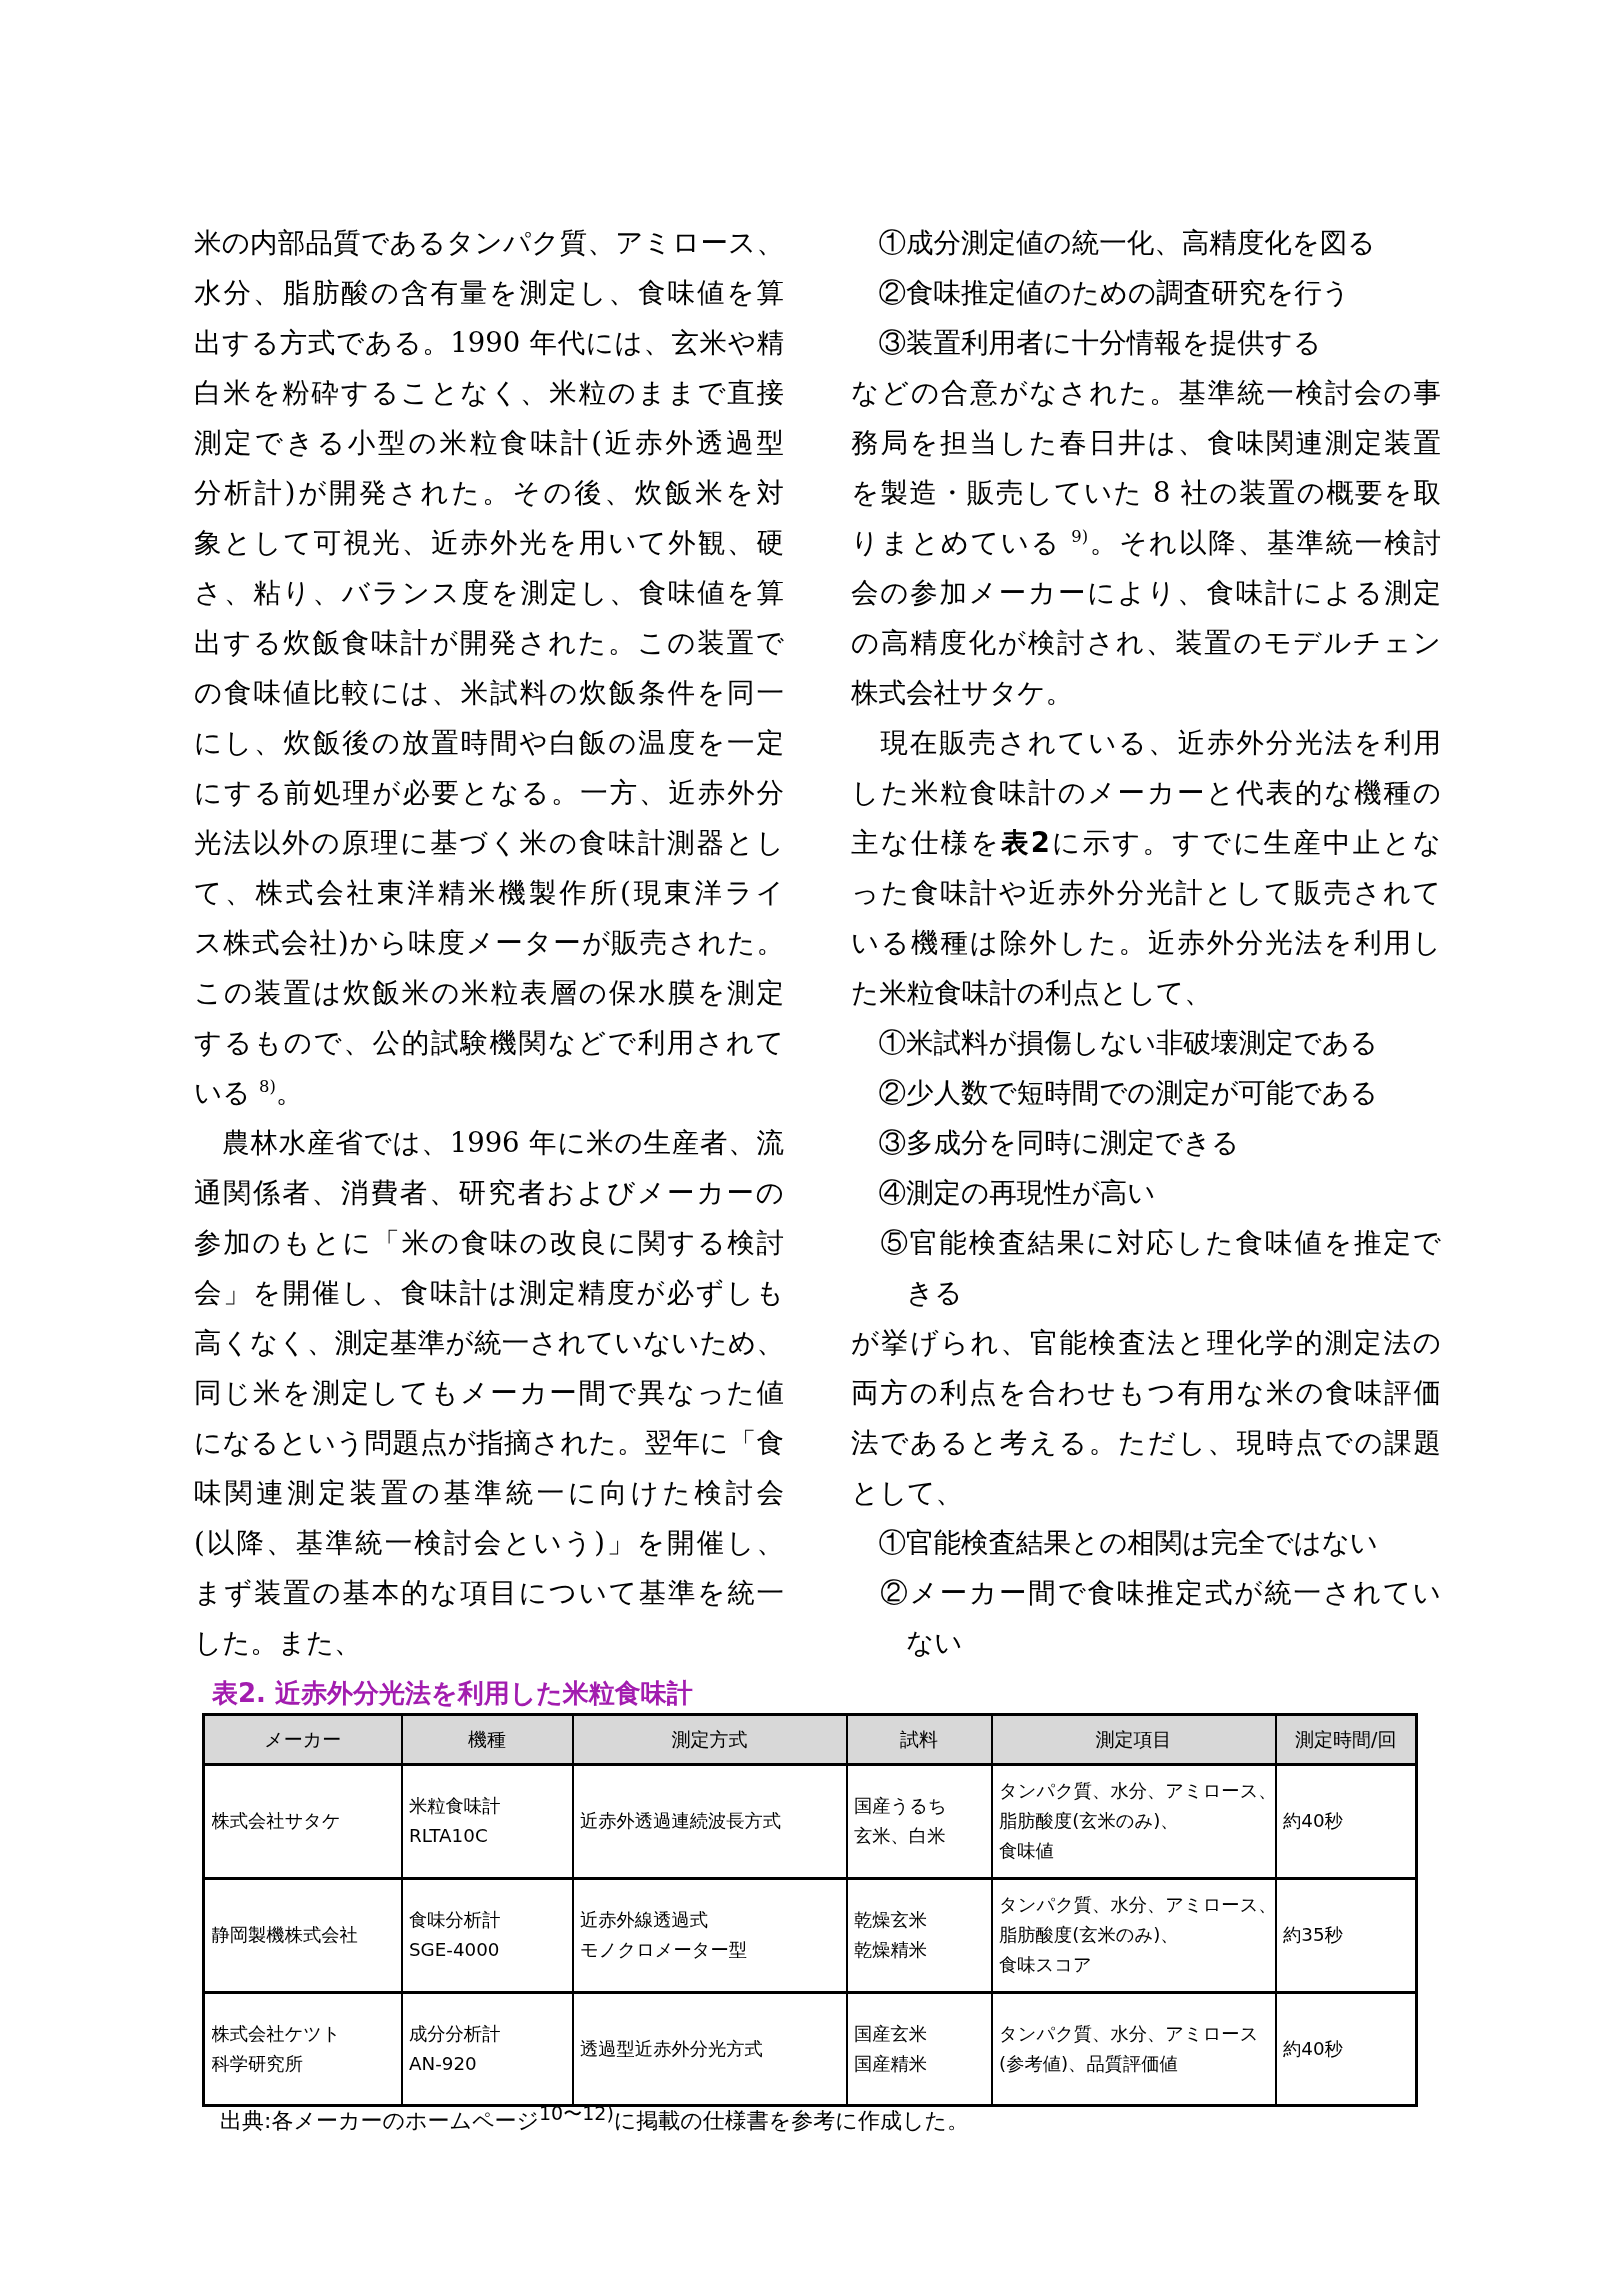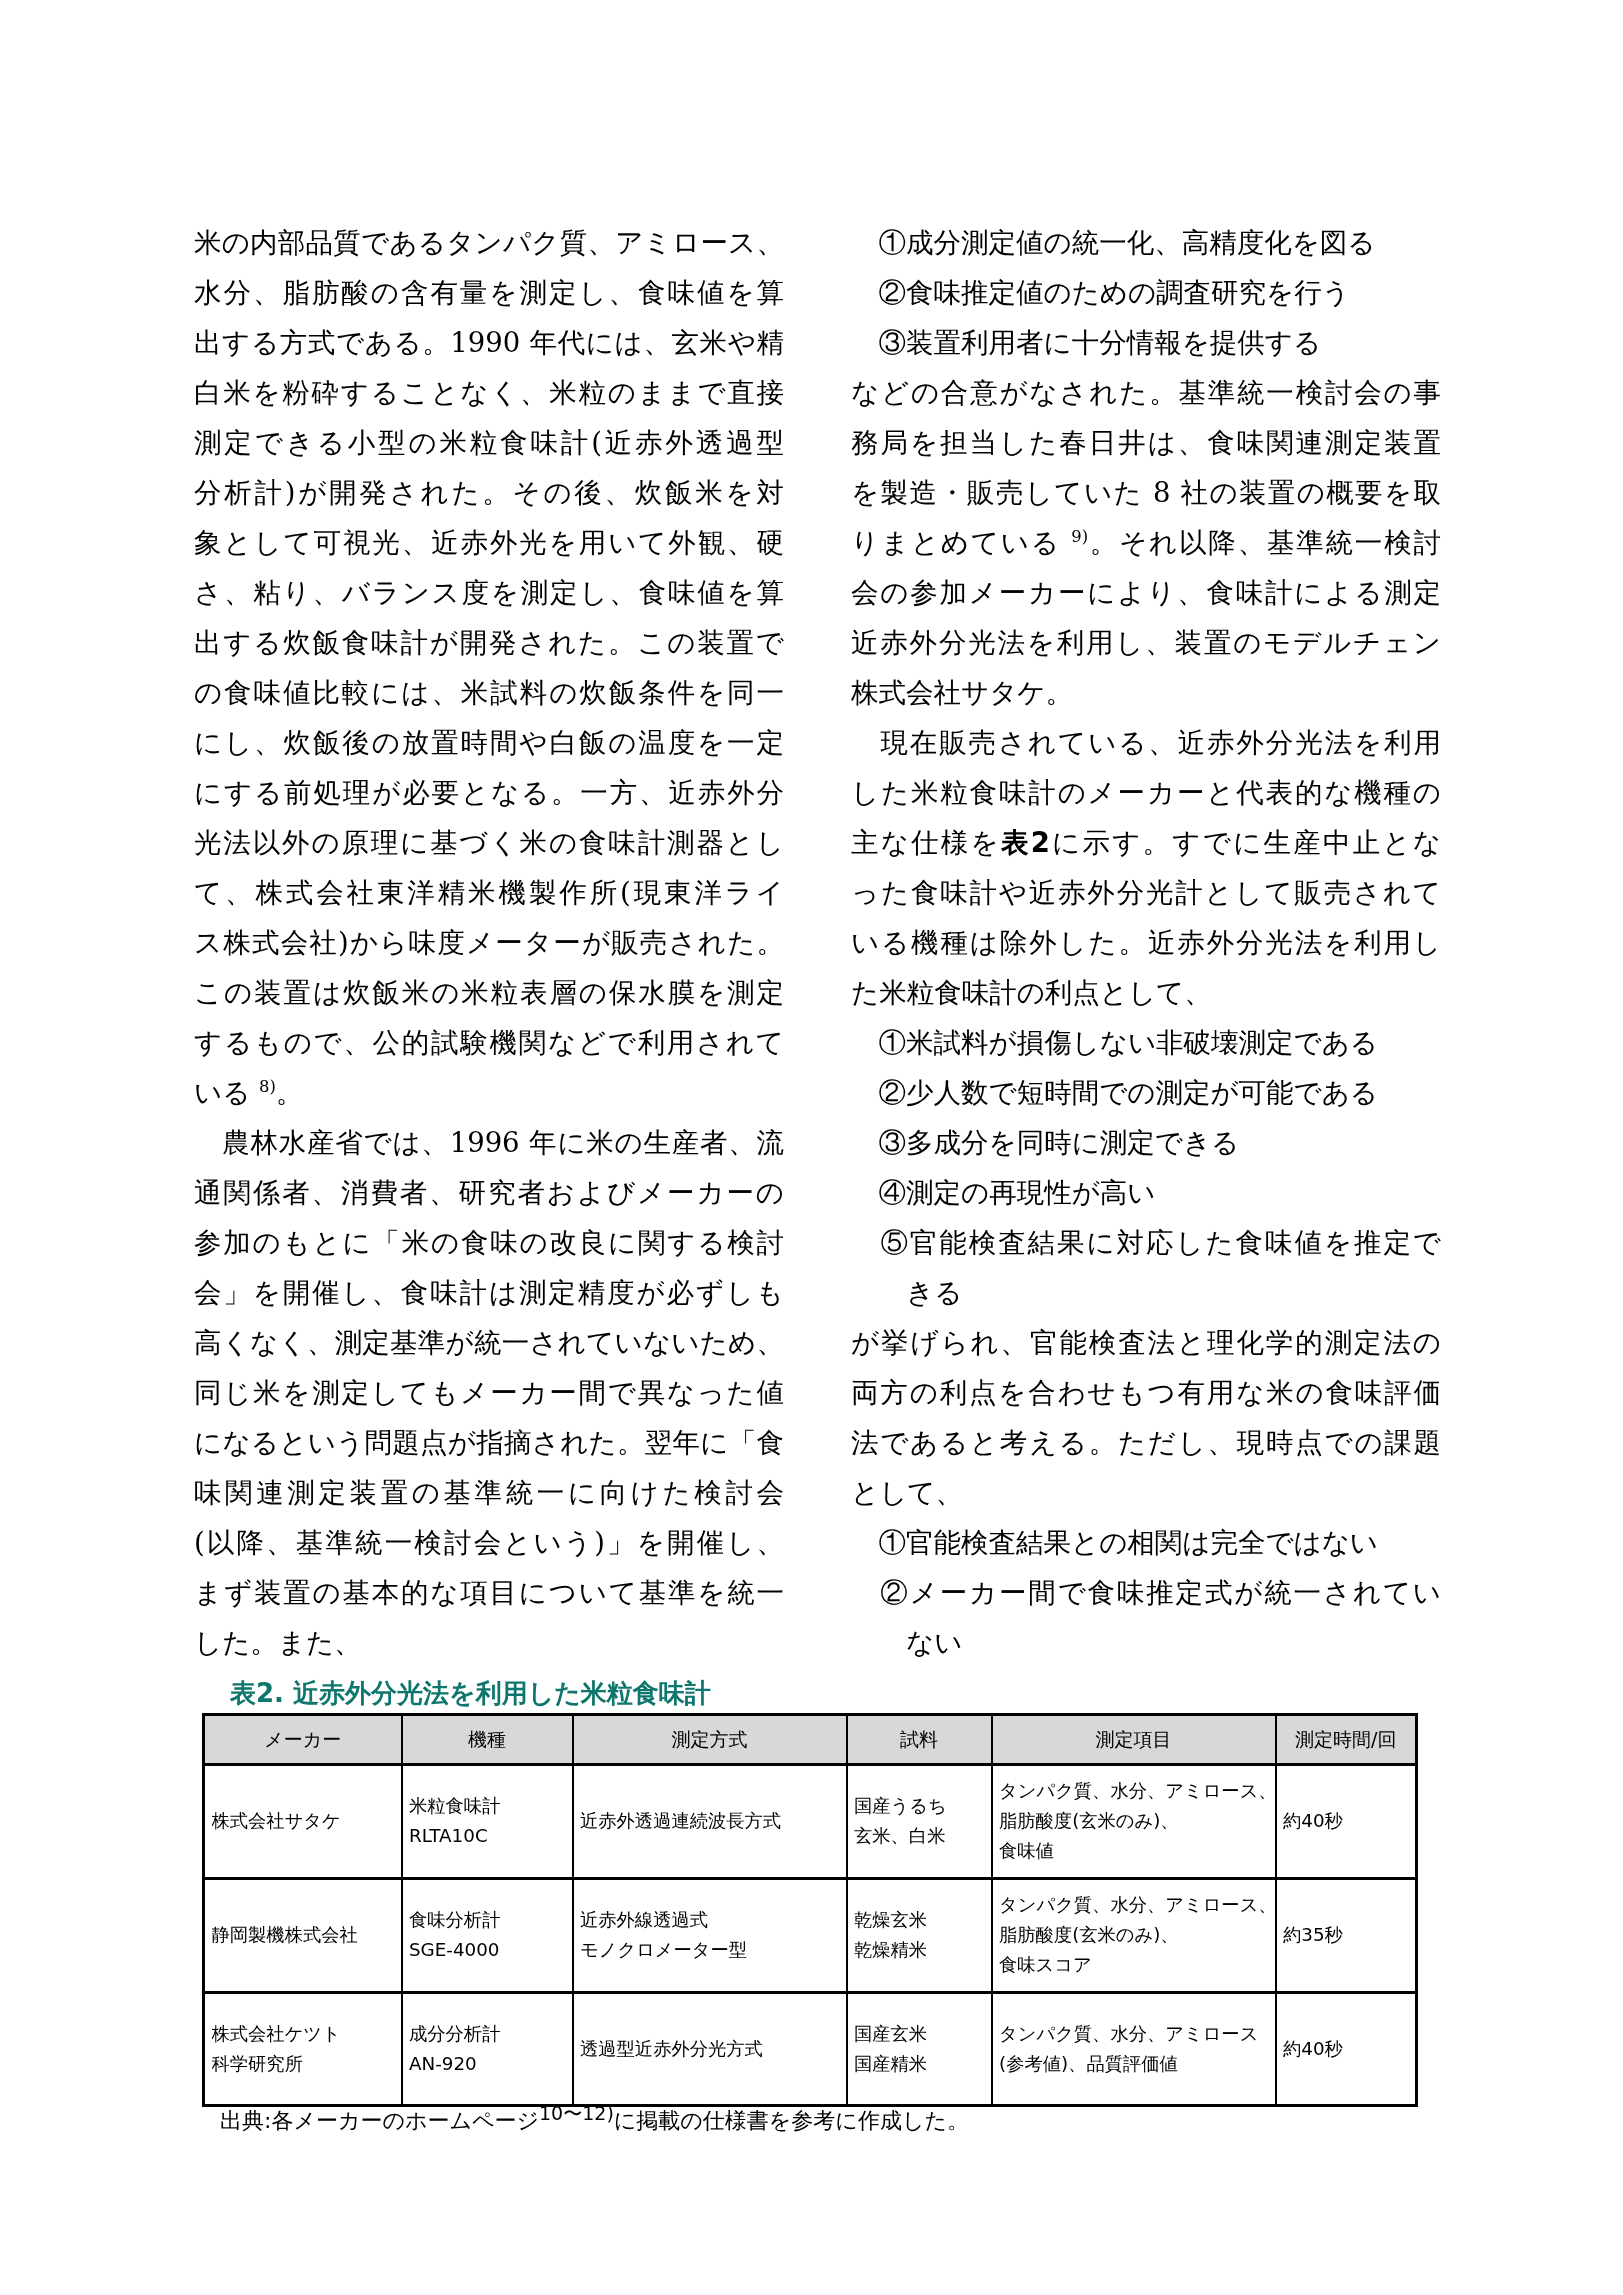--- a/index.html
+++ b/index.html
@@ -41,26 +41,26 @@
     line-height: 0;
     vertical-align: super;
   }
   .b {
     font-family: "DejaVu Sans", "Liberation Sans", sans-serif;
     font-weight: bold;
   }
   
   .tbl-title {
     position: absolute;
-    left: 230px;
+    left: 212px;
     top: 1676px;
     font-family: "DejaVu Sans", "Liberation Sans", sans-serif;
     font-weight: bold;
     font-size: 26px;
-    color: #0f766e;
+    color: #a21caf;
   }
   table.spec {
     position: absolute;
     left: 202px;
     top: 1713px;
     width: 1212px;
     table-layout: fixed;
     border-collapse: collapse;
     font-family: "DejaVu Sans", "Liberation Sans", sans-serif;
     font-size: 18.3px;
@@ -146,21 +146,21 @@
   <div class="col col-r">
 
   <div class="line nj">　①成分測定値の統一化、高精度化を図る</div>
       <div class="line nj">　②食味推定値のための調査研究を行う</div>
       <div class="line nj">　③装置利用者に十分情報を提供する</div>
       <div class="line">などの合意がなされた。基準統一検討会の事</div>
       <div class="line">務局を担当した春日井は、食味関連測定装置</div>
       <div class="line">を製造・販売していた 8 社の装置の概要を取</div>
       <div class="line"><span>りまとめている </span><sup>9)</sup><span>。それ以降、基準統一検討</span></div>
       <div class="line">会の参加メーカーにより、食味計による測定</div>
-      <div class="line">近赤外分光法を利用し、装置のモデルチェン</div>
+      <div class="line">の高精度化が検討され、装置のモデルチェン</div>
       <div class="line nj">株式会社サタケ。</div>
       <div class="line">　現在販売されている、近赤外分光法を利用</div>
       <div class="line">した米粒食味計のメーカーと代表的な機種の</div>
       <div class="line"><span>主な仕様を</span><span class="b">表2</span><span>に示す。すでに生産中止とな</span></div>
       <div class="line">った食味計や近赤外分光計として販売されて</div>
       <div class="line">いる機種は除外した。近赤外分光法を利用し</div>
       <div class="line nj">た米粒食味計の利点として、</div>
       <div class="line nj">　①米試料が損傷しない非破壊測定である</div>
       <div class="line nj">　②少人数で短時間での測定が可能である</div>
       <div class="line nj">　③多成分を同時に測定できる</div>

